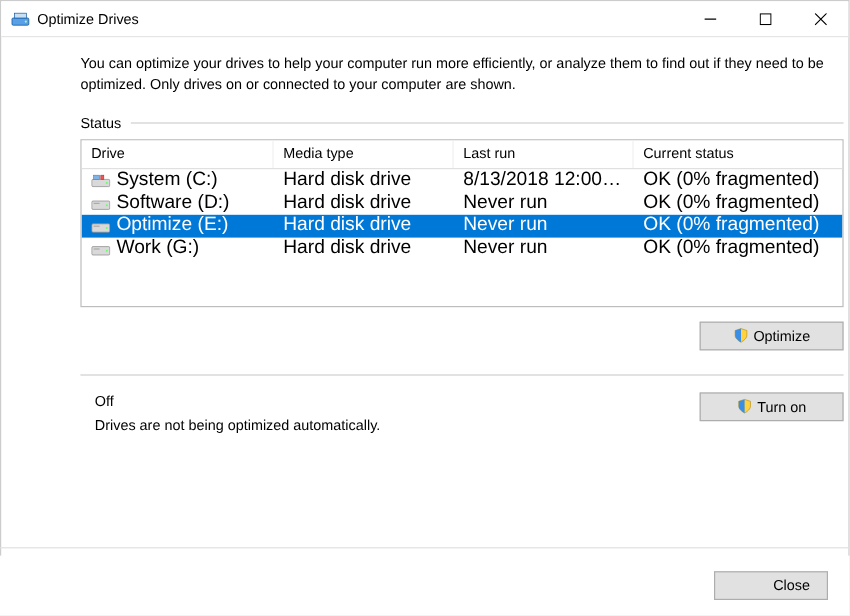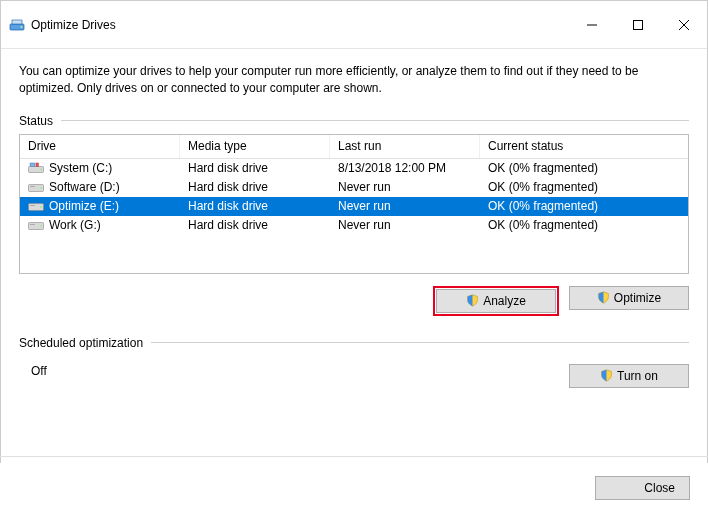--- a/index.html
+++ b/index.html
@@ -10,38 +10,39 @@
     color: #000;
     background: #fff;
     width: 708px;
     height: 513px;
     overflow: hidden;
     border: 1px solid #ccc;
   }
   .titlebar {
     display: flex;
     align-items: center;
-    height: 48px;
+    height: 30px;
     padding: 0 0 0 8px;
     background: #fff;
     border-bottom: 1px solid #e5e5e5;
   }
   .titlebar .app-icon {
     width: 16px; height: 16px;
     margin-right: 6px;
   }
   .titlebar .title { flex: 0 0 auto; }
   .titlebar .spacer { flex: 1; }
   .winbtn {
     width: 46px; height: 30px;
     display: flex; align-items: center; justify-content: center;
     color: #333;
   }
   .content {
-    padding: 14px 18px 10px 18px;
+    padding: 14px 4px 10px 18px;
+    margin-left: 48px;
   }
   .intro { line-height: 1.45; margin-bottom: 16px; }
   .section-label {
     display: flex; align-items: center;
     margin-bottom: 6px;
   }
   .section-label .txt { padding-right: 8px; }
   .section-label .line {
     flex: 1; height: 1px; background: #d0d0d0;
   }
@@ -64,21 +65,21 @@
   }
   .listhead > div {
     padding: 0 8px;
     border-right: 1px solid #f0f0f0;
     height: 100%;
     display: flex; align-items: center;
   }
   .listhead > div:last-child { border-right: none; }
   .row {
     height: 19px;
-    font-size: 12px;
+    font-size: 16px;
     padding: 0;
   }
   .row > div { padding: 0 8px; white-space: nowrap; overflow: hidden; text-overflow: ellipsis; }
   .row .drivecell { display: flex; align-items: center; gap: 5px; }
   .row.selected {
     background: #0078d7;
     color: #fff;
   }
   .drive-ico {
     width: 16px; height: 12px;
@@ -236,50 +237,39 @@
             <span>Work (G:)</span>
           </div>
           <div>Hard disk drive</div>
           <div>Never run</div>
           <div>OK (0% fragmented)</div>
         </div>
       </div>
   </div>
 
   <div class="btnrow">
-    <span class="highlight-box">
-      <button class="btn">
-        <span class="shield">
-          <svg viewBox="0 0 16 16">
-              <path d="M8 1 L14 3 V8 C14 12 8 15 8 15 C8 15 2 12 2 8 V3 Z" fill="#ffd23f" stroke="#b38600" stroke-width="0.6"></path>
-              <path d="M8 1 L8 15 C8 15 2 12 2 8 V3 Z" fill="#3a8ee6"></path>
-            </svg>
-        </span>
-        <span>Analyze</span>
-      </button>
-    </span>
     <button class="btn">
       <span class="shield">
         <svg viewBox="0 0 16 16">
             <path d="M8 1 L14 3 V8 C14 12 8 15 8 15 C8 15 2 12 2 8 V3 Z" fill="#ffd23f" stroke="#b38600" stroke-width="0.6"></path>
             <path d="M8 1 L8 15 C8 15 2 12 2 8 V3 Z" fill="#3a8ee6"></path>
           </svg>
       </span>
       <span>Optimize</span>
     </button>
   </div>
 
   <div class="sched">
     <div class="section-label">
-      <span class="txt">Scheduled optimization</span>
       <span class="line"></span>
     </div>
     <div class="sched-body">
       <div class="sched-left">
         <div class="sched-status">Off</div>
+        <div>Drives are not being optimized automatically.</div>
       </div>
       <div>
         <button class="btn">
           <span class="shield">
             <svg viewBox="0 0 16 16">
                 <path d="M8 1 L14 3 V8 C14 12 8 15 8 15 C8 15 2 12 2 8 V3 Z" fill="#ffd23f" stroke="#b38600" stroke-width="0.6"></path>
                 <path d="M8 1 L8 15 C8 15 2 12 2 8 V3 Z" fill="#3a8ee6"></path>
               </svg>
           </span>
           <span>Turn on</span>

